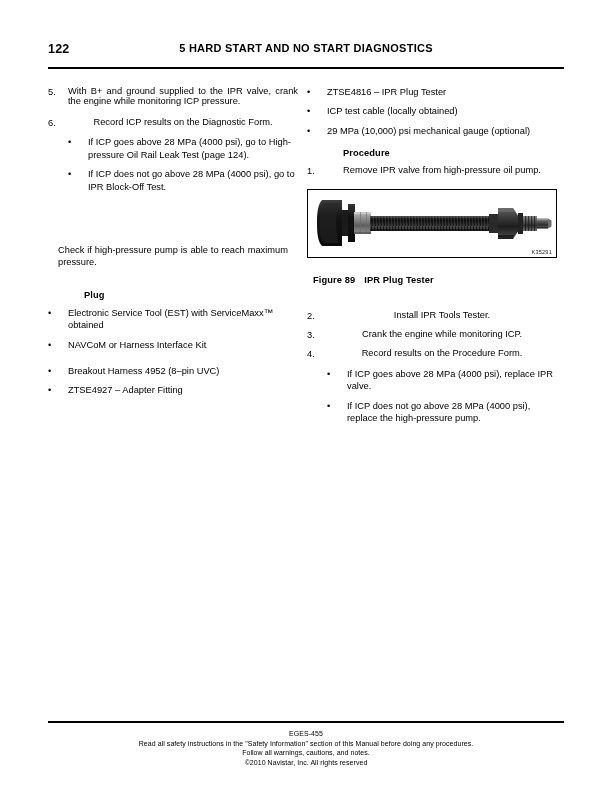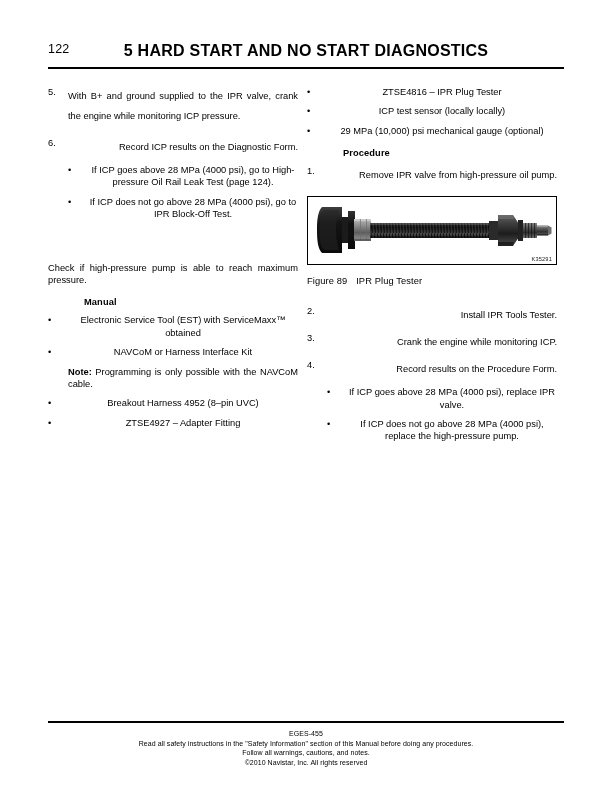--- a/index.html
+++ b/index.html
@@ -22,30 +22,30 @@
     left: 48px;
     top: 42px;
     width: 516px;
     height: 22px;
   }
   .page-number {
     position: absolute;
     left: 0;
     top: 0;
     font-size: 12.5px;
-    font-weight: 400;
+    font-weight: 700;
     letter-spacing: 0.2px;
   }
   .header-title {
     position: absolute;
     left: 0;
     top: 0;
     width: 516px;
     text-align: center;
-    font-size: 16px;
+    font-size: 11px;
     font-weight: bold;
     letter-spacing: 0.25px;
   }
   .header-rule {
     position: absolute;
     left: 48px;
     top: 67px;
     width: 516px;
     height: 2.4px;
     background: #000000;
@@ -64,61 +64,61 @@
   .h-bold {
     font-size: 9.3px;
     font-weight: bold;
     letter-spacing: 0.1px;
     margin: 0;
     padding-left: 36px;
   }
   .body-text {
     font-size: 9.3px;
     line-height: 12.4px;
-    margin: 0;
+    margin: 10px;
     text-align: justify;
   }
 
   
   .step {
     display: flex;
     margin: 0;
   }
   .step .num {
     width: 20px;
     flex: 0 0 20px;
     font-size: 9.3px;
     line-height: 12.4px;
   }
   .step .txt {
     flex: 1 1 auto;
     font-size: 9.3px;
-    line-height: 20px;
+    line-height: 10px;
     text-align: justify;
   }
-  .step .txt.nojust { text-align: right; }
+  .step .txt.nojust { text-align: center; }
 
   
   .bul {
     display: flex;
     margin: 0;
   }
   .bul .dot {
     width: 20px;
     flex: 0 0 20px;
     font-size: 9.3px;
     line-height: 12.4px;
   }
   .bul .txt {
     flex: 1 1 auto;
     font-size: 9.3px;
     line-height: 12.4px;
     text-align: justify;
   }
-  .bul .txt.nojust { text-align: center; }
+  .bul .txt.nojust { text-align: left; }
 
   
   .sub-bul { padding-left: 20px; }
 
   
   .note-block {
     padding-left: 20px;
     font-size: 9.3px;
     line-height: 12.4px;
     text-align: justify;
@@ -144,22 +144,22 @@
   .fig-code {
     position: absolute;
     right: 4px;
     bottom: 2px;
     font-size: 5.6px;
     letter-spacing: 0.2px;
     color: #1a1a1a;
   }
   .fig-caption {
     font-size: 9.3px;
-    font-weight: normal;
-    margin: 0;
+    font-weight: bold;
+    margin: 6px;
     letter-spacing: 0.1px;
   }
   .fig-cap-sep { display: inline-block; width: 9px; }
 
   
   .footer-rule {
     position: absolute;
     left: 48px;
     top: 721px;
     width: 516px;
@@ -221,39 +221,38 @@
 
   <div class="gap-lg"></div>
 
 
   <div class="gap-sm"></div>
 
   <div class="body-text">Check if high-pressure pump is able to reach maximum pressure.</div>
 
   <div class="gap-md"></div>
 
-  <div class="h-bold">Manual</div>
+  <div class="h-bold">Plug</div>
 
   <div class="gap-sm"></div>
 
   <div class="bul">
     <div class="dot">•</div>
     <div class="txt nojust">Electronic Service Tool (EST) with ServiceMaxx™ obtained</div>
   </div>
 
   <div class="gap-sm"></div>
 
   <div class="bul">
     <div class="dot">•</div>
     <div class="txt nojust">NAVCoM or Harness Interface Kit</div>
   </div>
 
   <div class="gap-sm"></div>
 
-  <div class="note-block"><span class="note-lbl">Note:</span> <span>Programming is only possible with the NAVCoM cable.</span></div>
 
   <div class="gap-sm"></div>
 
   <div class="bul">
     <div class="dot">•</div>
     <div class="txt nojust">Breakout Harness 4952 (8–pin UVC)</div>
   </div>
 
   <div class="gap-sm"></div>
 
@@ -268,21 +267,21 @@
 
   <div class="bul">
     <div class="dot">•</div>
     <div class="txt nojust">ZTSE4816 – IPR Plug Tester</div>
   </div>
 
   <div class="gap-sm"></div>
 
   <div class="bul">
     <div class="dot">•</div>
-    <div class="txt nojust">ICP test sensor (locally locally)</div>
+    <div class="txt nojust">ICP test cable (locally obtained)</div>
   </div>
 
   <div class="gap-sm"></div>
 
   <div class="bul">
     <div class="dot">•</div>
     <div class="txt nojust">29 MPa (10,000) psi mechanical gauge (optional)</div>
   </div>
 
   <div class="gap-md"></div>

